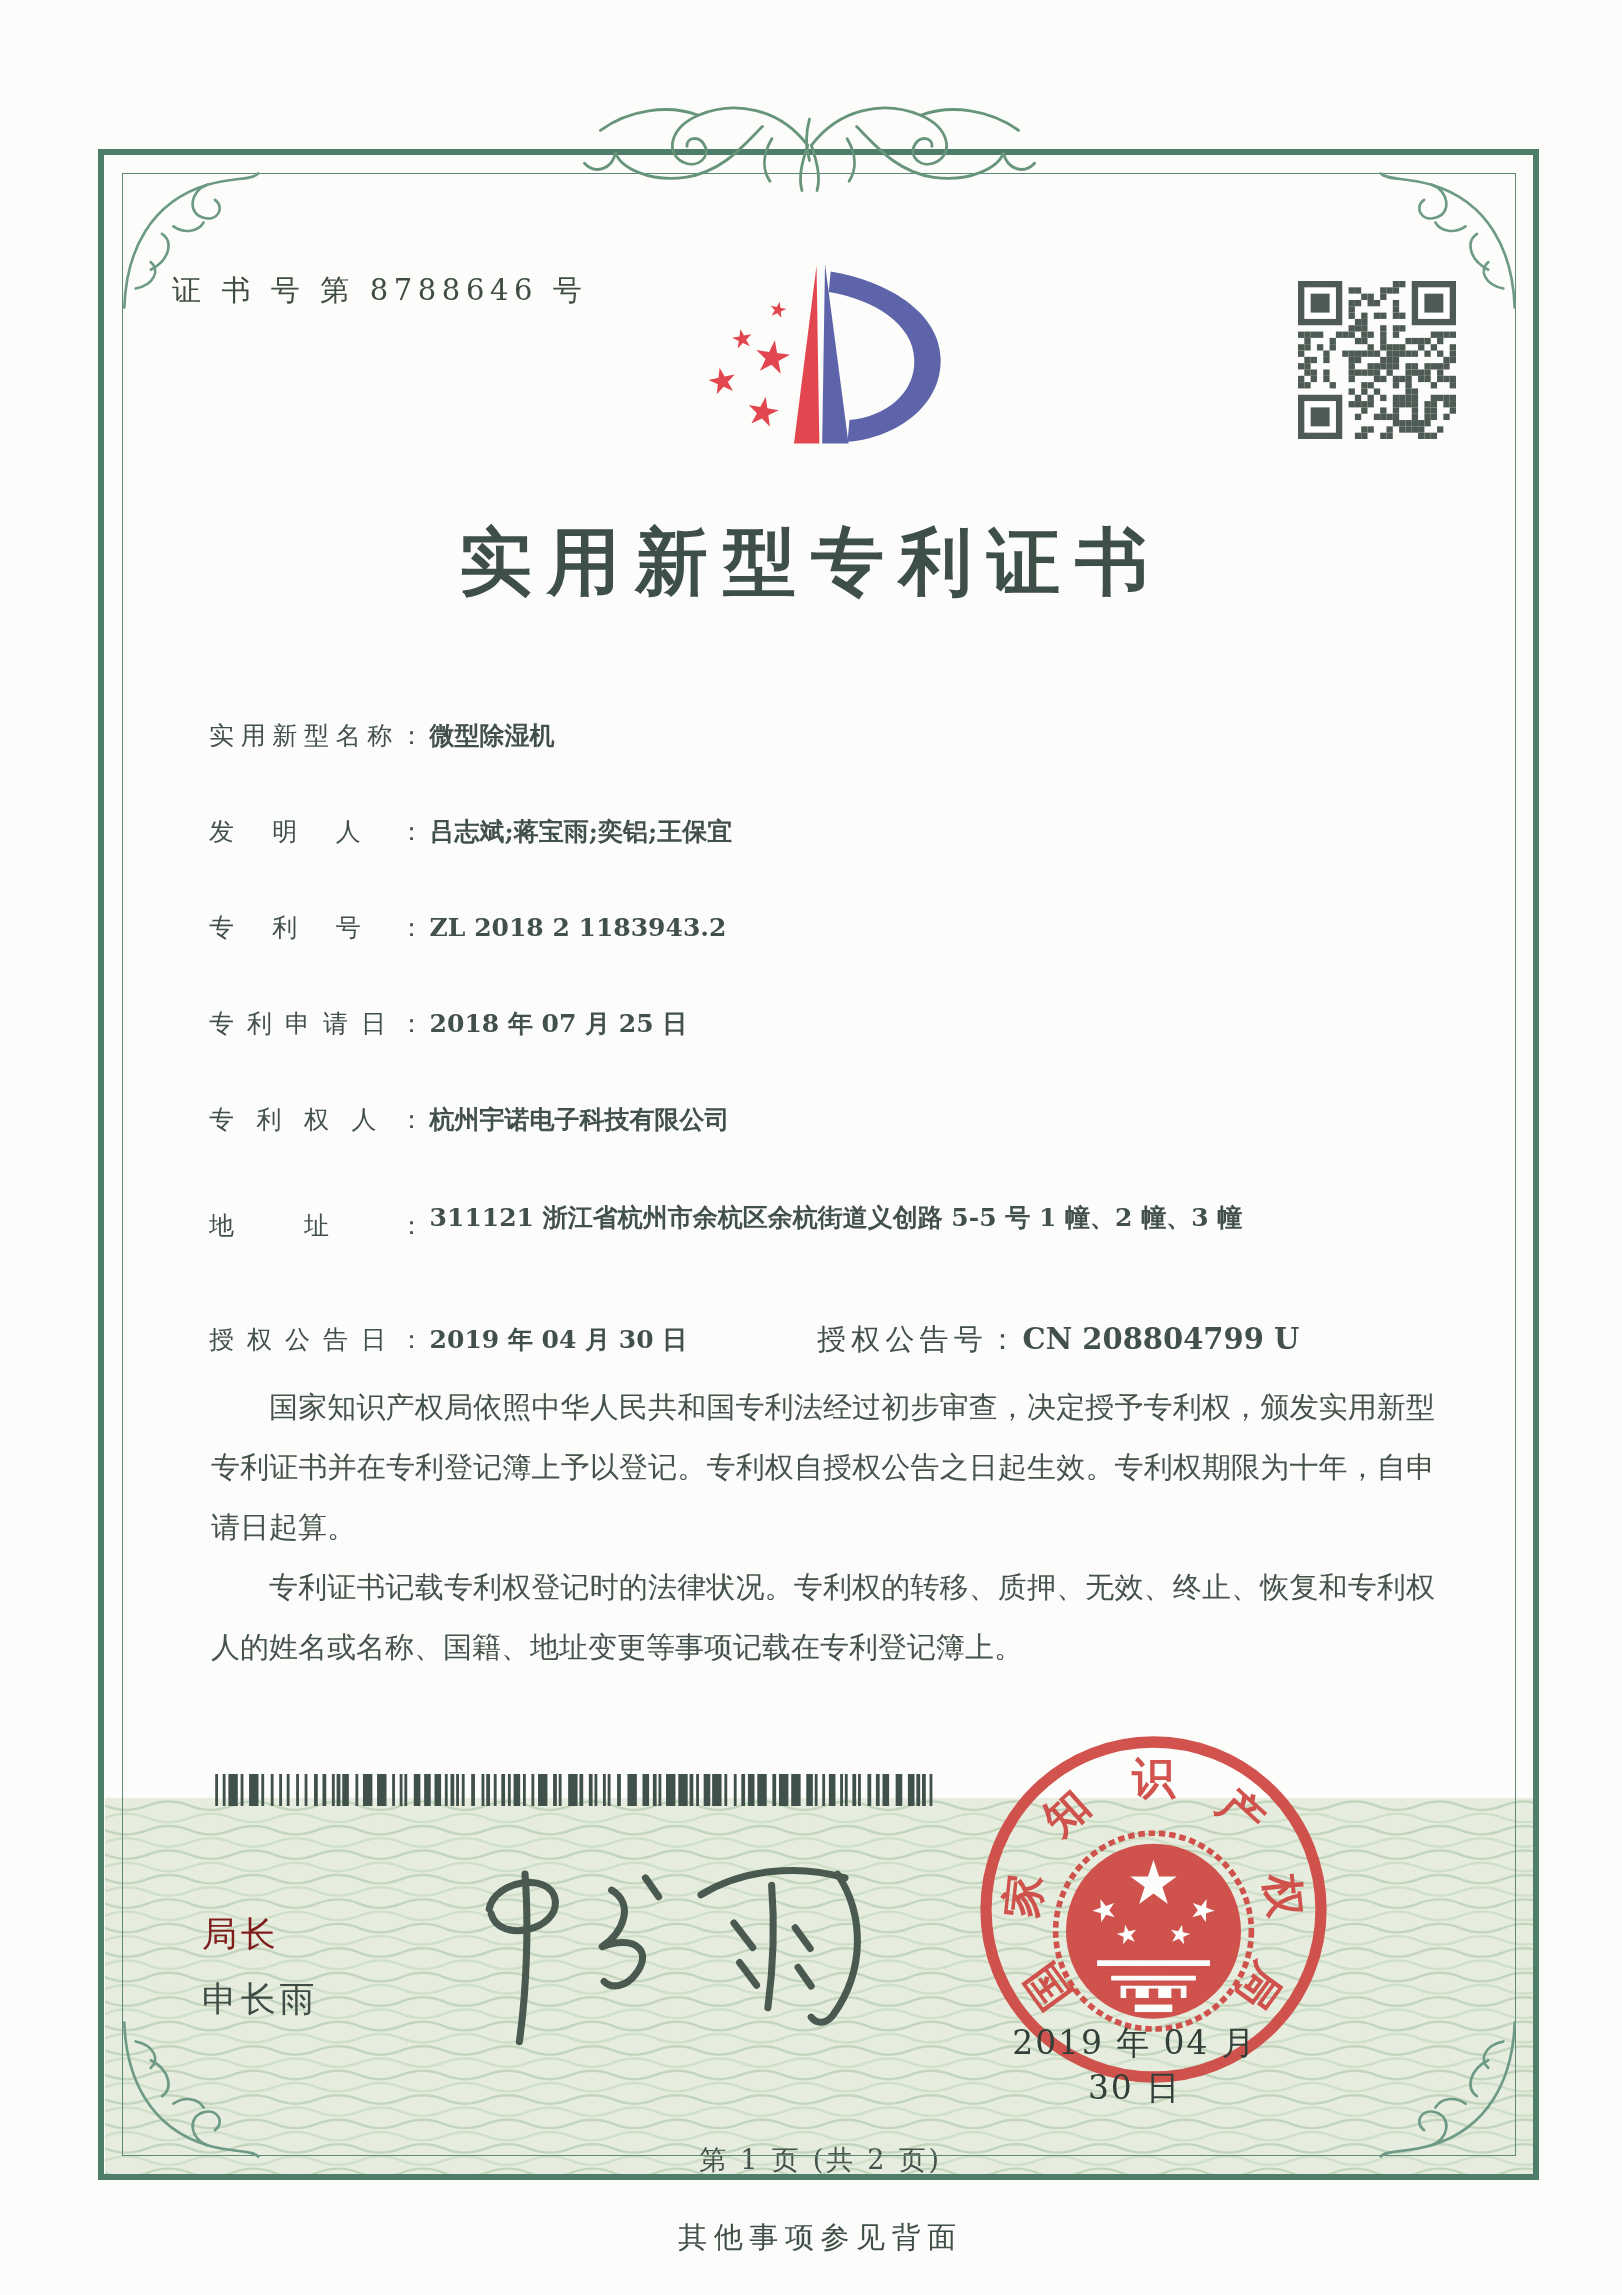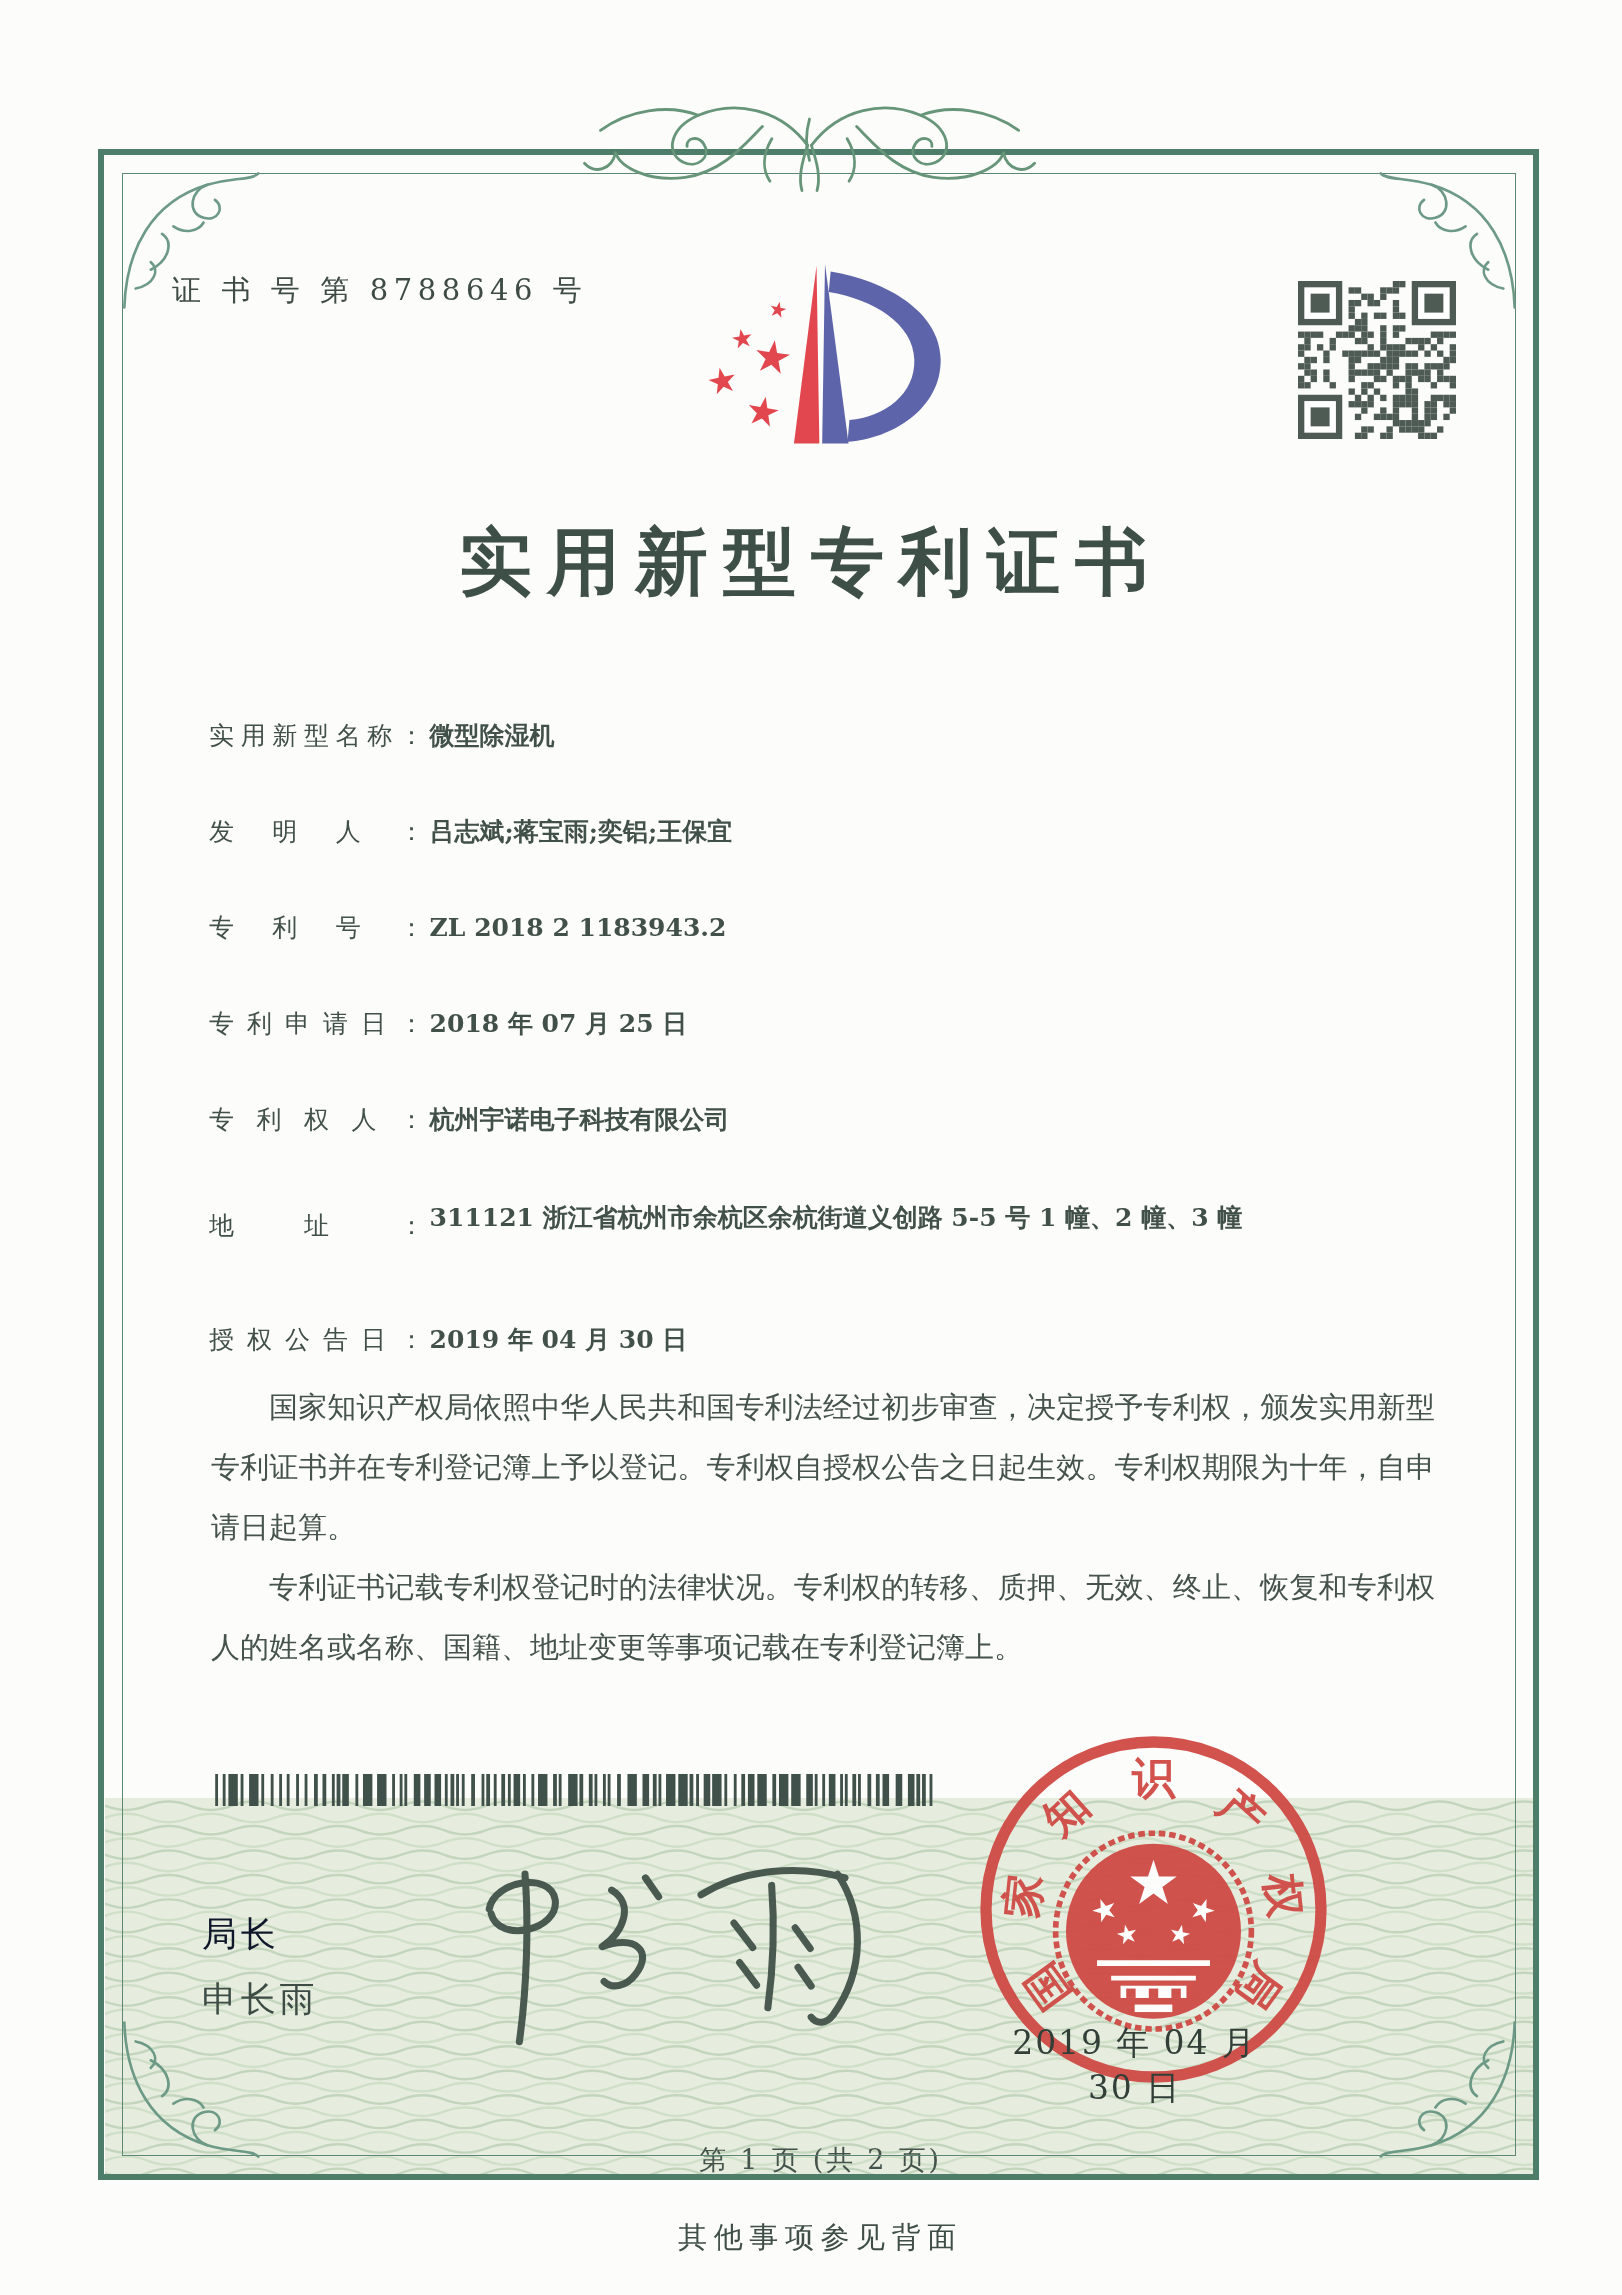--- a/index.html
+++ b/index.html
@@ -25,21 +25,21 @@
   .grant-right{position:absolute;left:817px;top:1318px;font-size:29px;display:flex;z-index:4;line-height:43px;}
   .grant-right .flabel{width:200px;}
   
   .body-text{position:absolute;left:202px;top:1377px;width:1224px;font-size:29px;
              line-height:60px;text-align:justify;color:#45534c;z-index:4;margin-left:9px;}
   .body-text p{margin:0;text-indent:2em;}
   
   .wave-band{position:absolute;left:105px;top:1798px;width:1429px;height:376px;
              background:#e7edde;z-index:1;overflow:hidden;}
   .barcode{position:absolute;left:215px;top:1774px;z-index:4;}
-  .director-title{position:absolute;left:202px;top:1911px;font-size:35px;color:#0f172a;z-index:4;letter-spacing:3.8px;}
+  .director-title{position:absolute;left:202px;top:1911px;font-size:35px;color:#7f1d1d;z-index:4;letter-spacing:3.8px;}
   .director-name{position:absolute;left:202px;top:1976px;font-size:35px;color:#3d4c45;z-index:4;letter-spacing:3.8px;}
   .signature{position:absolute;left:461px;top:1857px;z-index:6;}
   .seal{position:absolute;left:970px;top:1726px;z-index:7;opacity:.93;}
   .seal-date{position:absolute;left:984px;top:2021px;width:301px;text-align:center;
              font-size:33px;color:#313f38;z-index:8;letter-spacing:1.9px;}
   .page-footer{position:absolute;left:99px;width:1443px;top:2126px;text-align:center;
                font-size:27px;color:#44534b;z-index:4;letter-spacing:2.8px;margin-top:16px;}
   .back-note{position:absolute;left:99px;width:1443px;top:2218px;text-align:center;
              font-size:29px;color:#3f4e46;z-index:4;letter-spacing:6.6px;}
 </style>
@@ -346,20 +346,24 @@
     <span class="fvalue">杭州宇诺电子科技有限公司</span>
   </div>
   <div class="frow" style="top:1188px">
     <span class="flabel">地址：</span>
     <span class="fvalue wide">311121 浙江省杭州市余杭区余杭街道义创路 5-5 号 1 幢、2 幢、3 幢</span>
   </div>
   <div class="frow" style="top:1318px">
     <span class="flabel">授权公告日：</span>
     <span class="fvalue">2019 年 04 月 30 日</span>
   </div>
+  <div class="grant-right">
+    <span class="flabel">授权公告号：</span>
+    <span class="fvalue">CN 208804799 U</span>
+  </div>
 
   <div class="body-text">
     <p>国家知识产权局依照中华人民共和国专利法经过初步审查，决定授予专利权，颁发实用新型专利证书并在专利登记簿上予以登记。专利权自授权公告之日起生效。专利权期限为十年，自申请日起算。</p>
     <p>专利证书记载专利权登记时的法律状况。专利权的转移、质押、无效、终止、恢复和专利权人的姓名或名称、国籍、地址变更等事项记载在专利登记簿上。</p>
   </div>
 
   <div class="wave-band">
     <svg id="wave-svg" width="1429" height="376" viewBox="0 0 1518 399">
         <path d="M-90,8 q22,9 45,0 q23,-9 45,0 q22,9 45,0 q23,-9 45,0 q22,9 45,0 q23,-9 45,0 q22,9 45,0 q23,-9 45,0 q22,9 45,0 q23,-9 45,0 q22,9 45,0 q23,-9 45,0 q22,9 45,0 q23,-9 45,0 q22,9 45,0 q23,-9 45,0 q22,9 45,0 q23,-9 45,0 q22,9 45,0 q23,-9 45,0 q22,9 45,0 q23,-9 45,0 q22,9 45,0 q23,-9 45,0 q22,9 45,0 q23,-9 45,0 q22,9 45,0 q23,-9 45,0 q22,9 45,0 q23,-9 45,0 q22,9 45,0 q23,-9 45,0 q22,9 45,0 q23,-9 45,0 q22,9 45,0 q23,-9 45,0 q22,9 45,0 q23,-9 45,0" stroke="#c3d6bd" fill="none" stroke-width="2.6"></path>
         <path d="M-45,21 q22,9 45,0 q23,-9 45,0 q22,9 45,0 q23,-9 45,0 q22,9 45,0 q23,-9 45,0 q22,9 45,0 q23,-9 45,0 q22,9 45,0 q23,-9 45,0 q22,9 45,0 q23,-9 45,0 q22,9 45,0 q23,-9 45,0 q22,9 45,0 q23,-9 45,0 q22,9 45,0 q23,-9 45,0 q22,9 45,0 q23,-9 45,0 q22,9 45,0 q23,-9 45,0 q22,9 45,0 q23,-9 45,0 q22,9 45,0 q23,-9 45,0 q22,9 45,0 q23,-9 45,0 q22,9 45,0 q23,-9 45,0 q22,9 45,0 q23,-9 45,0 q22,9 45,0 q23,-9 45,0 q22,9 45,0 q23,-9 45,0 q22,9 45,0 q23,-9 45,0" stroke="#cfdfc8" fill="none" stroke-width="2.6"></path>

